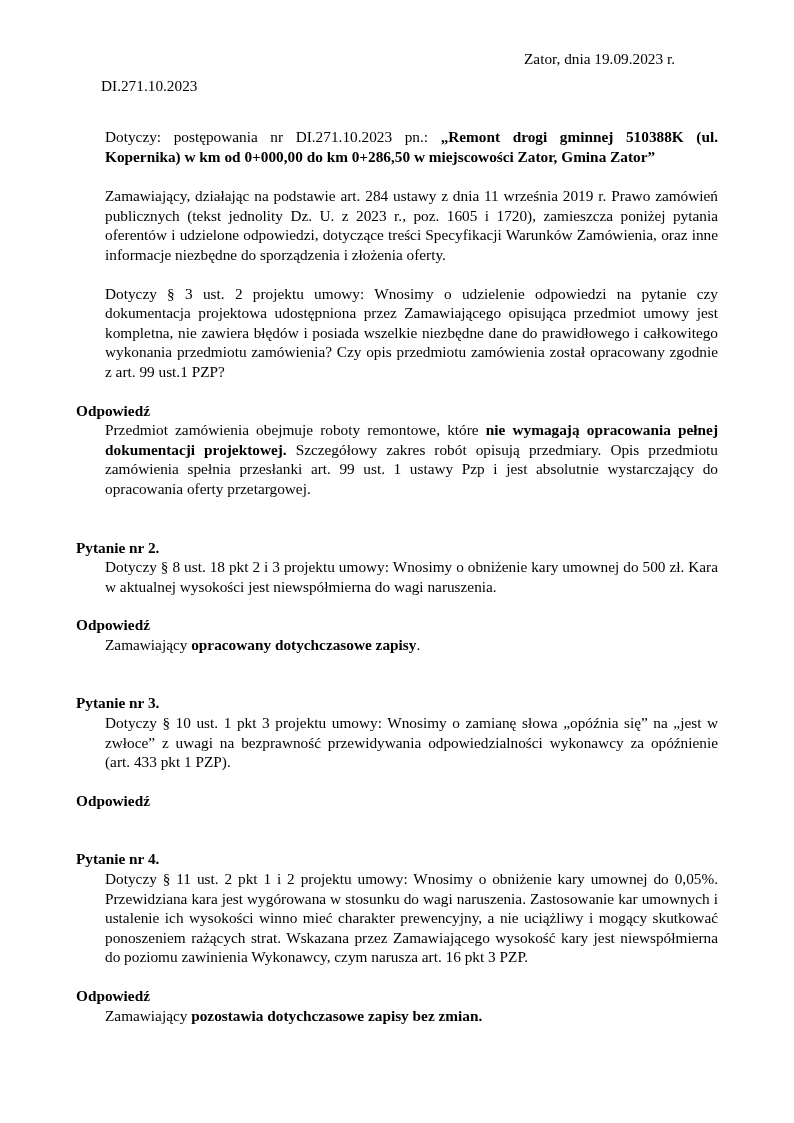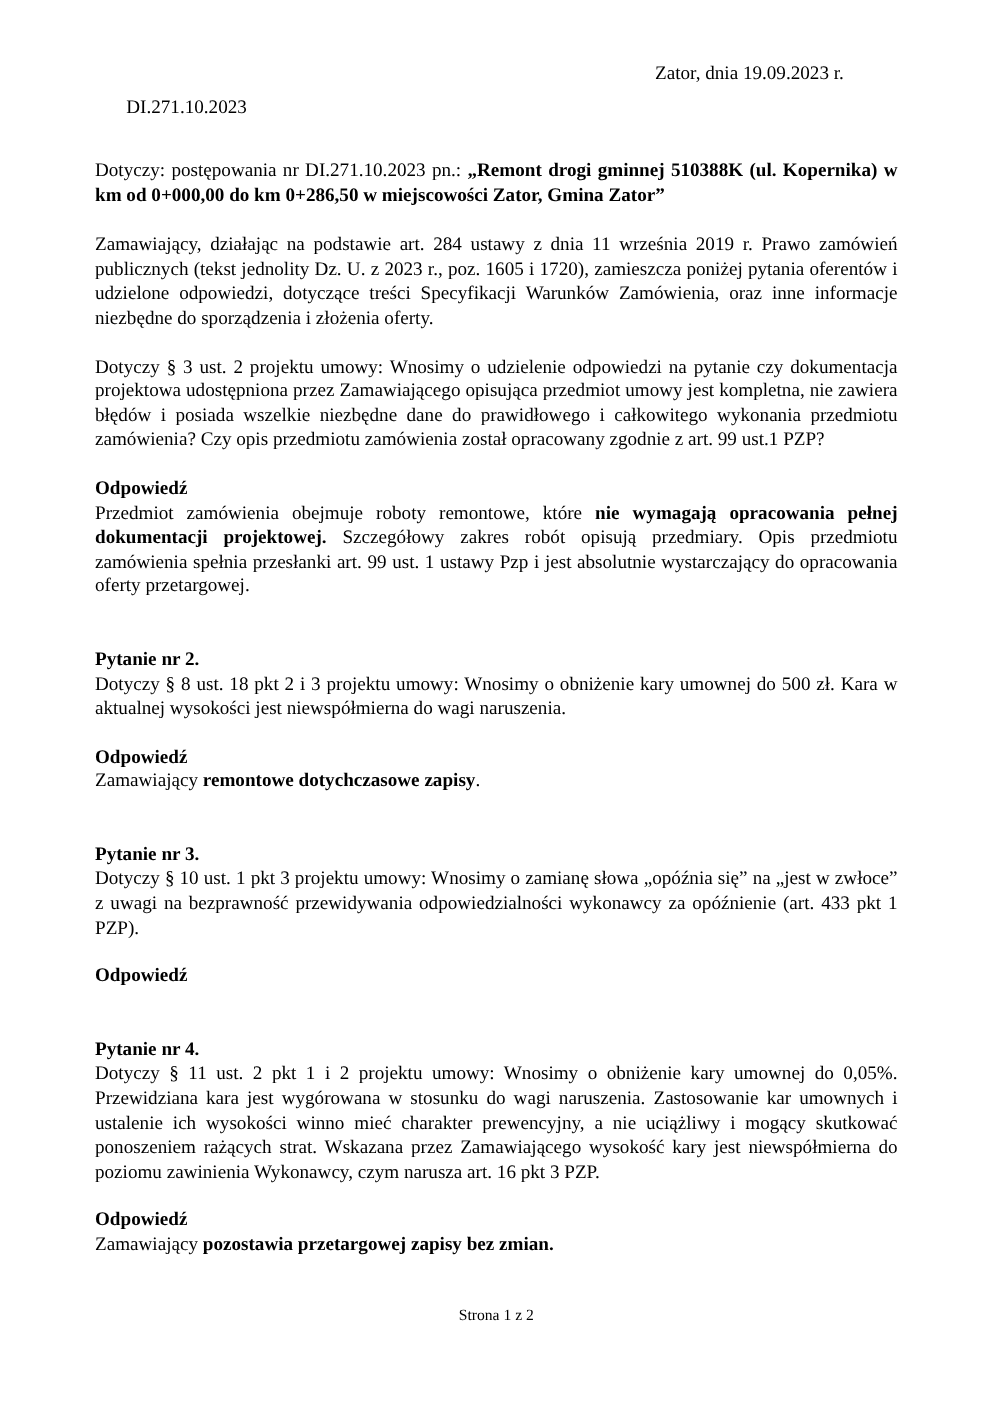--- a/index.html
+++ b/index.html
@@ -67,21 +67,21 @@
     }
     b { font-weight: bold; }
     .footer {
       left: 0;
       width: 794px;
       top: 1044px;
       text-align: center;
       font-size: 12.5px;
       line-height: 16px;
     }
-    .just-last-left { text-align-last: left; }
+    .just-last-left { text-align-last: left; margin-left: 29px; }
   </style>
 </head>
 <body>
 
 <div class="page">
 
   <div class="abs place-date">Zator, dnia 19.09.2023 r.</div>
   <div class="abs ref-number">DI.271.10.2023</div>
 
   <div class="content">
@@ -97,37 +97,36 @@
       <div class="heading">Odpowiedź</div>
       <p class="just-last-left"><span>Przedmiot zamówienia obejmuje roboty remontowe, które </span><b>nie wymagają opracowania pełnej dokumentacji projektowej.</b><span> Szczegółowy zakres robót opisują przedmiary. Opis przedmiotu zamówienia spełnia przesłanki art. 99 ust. 1 ustawy Pzp i jest absolutnie wystarczający do opracowania oferty przetargowej.</span></p>
     </div>
 
     <div class="q-block">
       <div class="heading">Pytanie nr 2.</div>
       <p class="just-last-left">Dotyczy § 8 ust. 18 pkt 2 i 3 projektu umowy: Wnosimy o obniżenie kary umownej do 500 zł. Kara w aktualnej wysokości jest niewspółmierna do wagi naruszenia.</p>
     </div>
     <div class="a-block">
       <div class="heading">Odpowiedź</div>
-      <p class="just-last-left"><span>Zamawiający </span><b>remontowe dotychczasowe zapisy</b><span>.</span></p>
+      <p class="just-last-left"><span>Zamawiający </span><b>opracowany dotychczasowe zapisy</b><span>.</span></p>
     </div>
 
     <div class="q-block">
       <div class="heading">Pytanie nr 3.</div>
       <p class="just-last-left">Dotyczy § 10 ust. 1 pkt 3 projektu umowy: Wnosimy o zamianę słowa „opóźnia się” na „jest w zwłoce” z uwagi na bezprawność przewidywania odpowiedzialności wykonawcy za opóźnienie (art. 433 pkt 1 PZP).</p>
     </div>
     <div class="a-block">
       <div class="heading">Odpowiedź</div>
     </div>
 
     <div class="q-block">
       <div class="heading">Pytanie nr 4.</div>
       <p class="just-last-left">Dotyczy § 11 ust. 2 pkt 1 i 2 projektu umowy: Wnosimy o obniżenie kary umownej do 0,05%. Przewidziana kara jest wygórowana w stosunku do wagi naruszenia. Zastosowanie kar umownych i ustalenie ich wysokości winno mieć charakter prewencyjny, a nie uciążliwy i mogący skutkować ponoszeniem rażących strat. Wskazana przez Zamawiającego wysokość kary jest niewspółmierna do poziomu zawinienia Wykonawcy, czym narusza art. 16 pkt 3 PZP.</p>
     </div>
     <div class="a-block last">
       <div class="heading">Odpowiedź</div>
-      <p class="just-last-left"><span>Zamawiający </span><b>pozostawia przetargowej zapisy bez zmian.</b></p>
+      <p class="just-last-left"><span>Zamawiający </span><b>pozostawia dotychczasowe zapisy bez zmian.</b></p>
     </div>
 
   </div>
 
-  <div class="abs footer">Strona 1 z 2</div>
 
 </div>
 
 </body></html>

